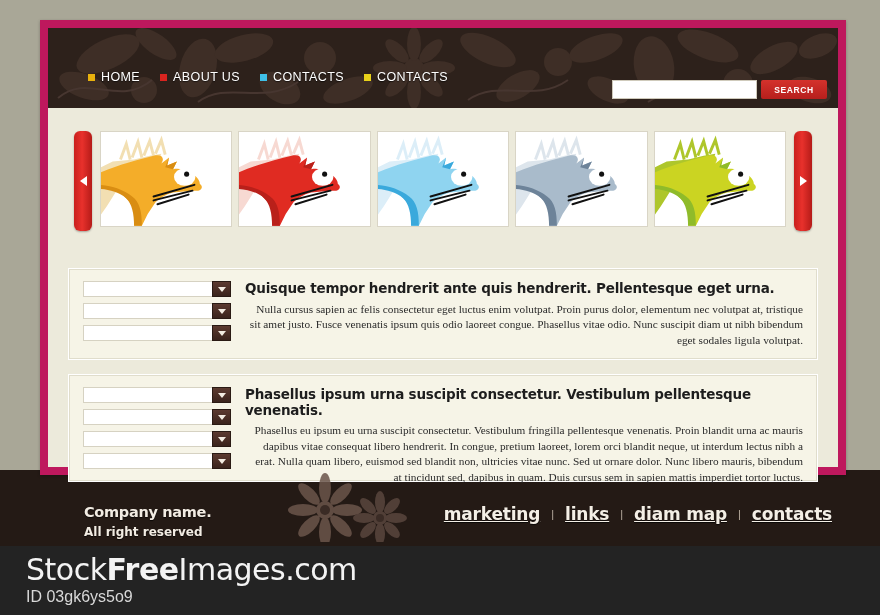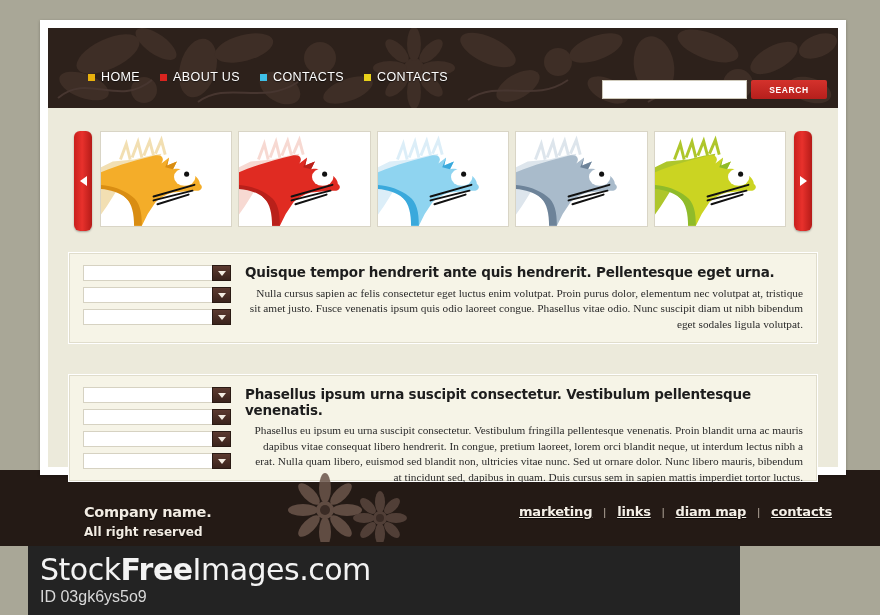--- a/index.html
+++ b/index.html
@@ -28,21 +28,21 @@
     left: 0; top: 470px;
     width: 880px; height: 76px;
     background: #241a15;
   }
 
   
   .page-frame {
     position: absolute;
     left: 40px; top: 20px;
     width: 806px; height: 455px;
-    background: #ffffff;
+    background: #be185d;
     box-shadow: 0 1px 3px rgba(0,0,0,.25);
   }
 
   .page-inner {
     position: absolute;
     left: 8px; top: 8px;
     width: 790px; height: 439px;
     background: #eceadb;
   }
 
@@ -96,21 +96,21 @@
     width: 145px;
     height: 19px;
     border: 1px solid #cfcabb;
     background: #ffffff;
     font-size: 10px;
     padding: 0 4px;
     font-family: "Liberation Sans", sans-serif;
     outline: none;
   }
   .search-btn {
-    width: 76px;
+    width: 66px;
     height: 19px;
     margin-left: 4px;
     background: linear-gradient(#d4322c, #b61f1c);
     border: none;
     border-radius: 2px;
     color: #ffffff;
     font-size: 8.5px;
     font-weight: bold;
     letter-spacing: .6px;
     cursor: pointer;
@@ -166,21 +166,21 @@
 
   
   .panel {
     position: absolute;
     left: 20px;
     width: 750px;
     background: #f6f4e7;
     border: 1px solid #ffffff;
     box-shadow: 0 0 0 1px #e0ddcc inset;
   }
-  .panel.one { top: 224px; height: 92px; }
+  .panel.one { top: 240px; height: 92px; }
   .panel.two { top: 346px; height: 108px; }
 
   .panel-inner {
     display: flex;
     padding: 12px 14px 10px 14px;
     gap: 14px;
   }
   .selects {
     width: 148px;
     display: flex;
@@ -279,41 +279,40 @@
   .footer-links {
     position: absolute;
     right: 48px; top: 504px;
     display: flex;
     align-items: center;
     gap: 11px;
     z-index: 5;
   }
   .footer-links a {
     color: #f4efe6;
-    font-size: 13px;
+    font-size: 17px;
     font-weight: bold;
     font-family: "DejaVu Sans", sans-serif;
     text-decoration: underline;
     letter-spacing: -.2px;
     cursor: pointer;
     text-shadow: 0 1px 1px rgba(0,0,0,.7);
   }
   .sep {
     color: #b9ada0;
     font-size: 11px;
   }
 
   
   .watermark {
     position: absolute;
     left: 0; top: 546px;
-    width: 712px; height: 69px;
+    width: 880px; height: 69px;
     background: #232323;
-    padding: 8px 0 0 12px;
-    margin-left: 28px;
+    padding: 8px 0 0 26px;
   }
   .wm-title {
     font-size: 30px;
     color: #f3f3f3;
     font-family: "DejaVu Sans", sans-serif;
     letter-spacing: -.5px;
     line-height: 1.05;
   }
   .wm-title b { font-weight: bold; }
   .wm-id {

